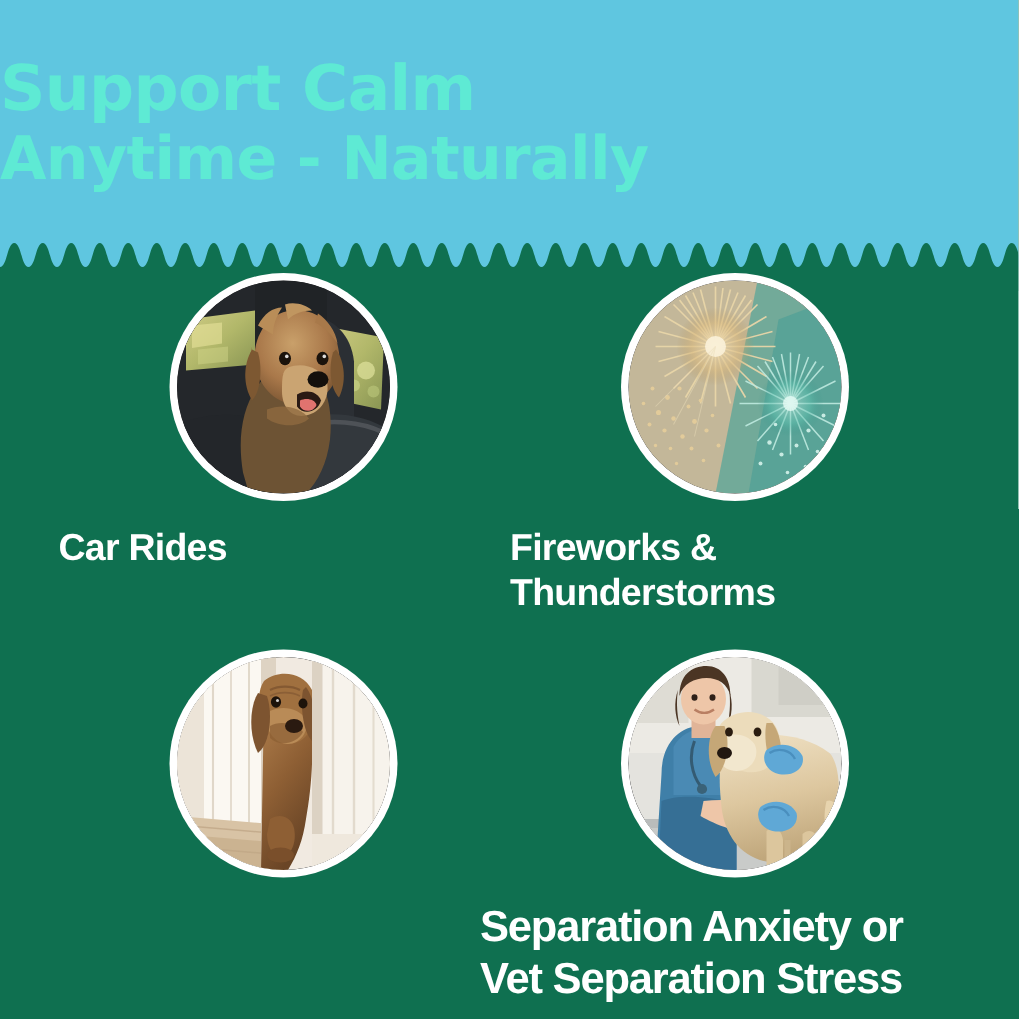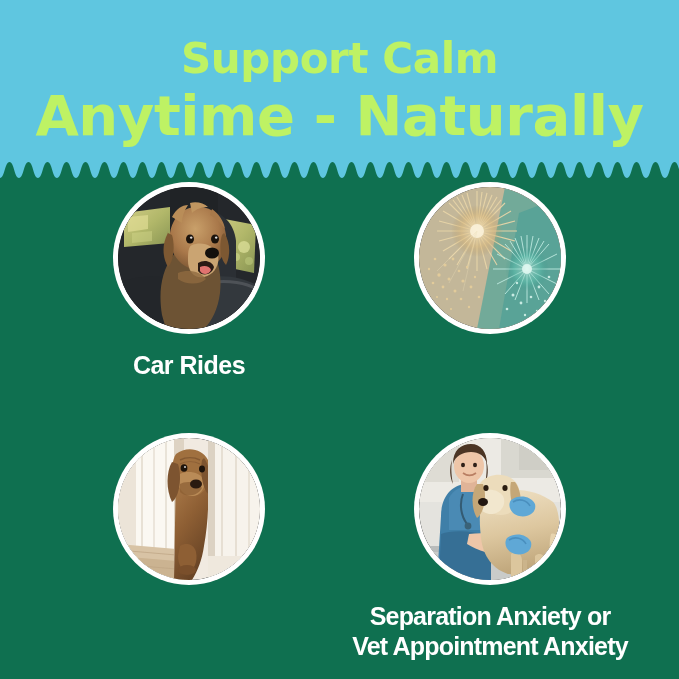--- a/index.html
+++ b/index.html
@@ -26,35 +26,34 @@
     width: 679px;
     height: 178px;
     background: #5fc6e0;
     z-index: 1;
   }
   .header-title {
     position: absolute;
     left: 0;
     top: 34px;
     width: 679px;
-    text-align: center;
-    color: #bef264;
+    color: #5eead4;
     font-family: "DejaVu Sans", sans-serif;
     font-weight: bold;
     font-size: 42px;
     line-height: 1.17;
     letter-spacing: -0.4px;
     z-index: 3;
   }
   .header-title .line {
     display: block;
     white-space: nowrap;
   }
   .header-title .line2 {
-    font-size: 56px;
+    font-size: 40px;
   }
 
   
   .wave-edge {
     position: absolute;
     left: 0;
     top: 160px;
     width: 679px;
     height: 34px;
     z-index: 2;
@@ -65,21 +64,21 @@
     position: absolute;
     left: 0;
     top: 178px;
     width: 679px;
     height: 501px;
     z-index: 4;
   }
   .feature {
     position: absolute;
     width: 300px;
-    text-align: center;
+    text-align: left;
   }
   .feature.pos-0 { left: 39px;  top: 4px; }
   .feature.pos-1 { left: 340px; top: 4px; }
   .feature.pos-2 { left: 39px;  top: 255px; }
   .feature.pos-3 { left: 340px; top: 255px; }
 
   .circle-wrap {
     position: relative;
     width: 152px;
     height: 152px;
@@ -110,21 +109,21 @@
     font-weight: bold;
     font-size: 25px;
     line-height: 1.2;
     letter-spacing: -0.5px;
   }
   .feature-label .l {
     display: block;
     white-space: nowrap;
   }
   .feature.pos-3 .feature-label {
-    font-size: 25px;
+    font-size: 29px;
     letter-spacing: -0.8px;
   }
   .feature.pos-3 { width: 340px; left: 320px; }
 </style>
 </head>
 <body>
 
 <div class="poster">
 
   <div class="header-band"></div>
@@ -376,20 +375,24 @@
 
               <g stroke="#e9dcb8" stroke-width="0.7" opacity="0.5">
                 <line x1="58" y1="44" x2="30" y2="96"></line>
                 <line x1="58" y1="44" x2="44" y2="104"></line>
                 <line x1="58" y1="44" x2="18" y2="84"></line>
               </g>
             </g>
           </svg>
         </div>
       </div>
+      <div class="feature-label">
+        <span class="l">Fireworks &amp;</span>
+        <span class="l">Thunderstorms</span>
+      </div>
     </div>
 
     <div class="feature pos-2">
       <div class="circle-wrap">
         <div class="circle-photo">
           <svg viewBox="0 0 142 142">
             <defs>
               <clipPath id="c2">
                   <circle cx="71" cy="71" r="71"></circle>
                 </clipPath>
@@ -524,18 +527,18 @@
               <path d="M90,102 C96,98 104,100 107,106" stroke="#4a8fbe" stroke-width="1.6" fill="none"></path>
 
               <path d="M44,56 C40,66 42,78 48,86" stroke="#2e4f63" stroke-width="2" fill="none" opacity="0.8"></path>
               <circle cx="49" cy="88" r="3.4" fill="#3a6278"></circle>
             </g>
           </svg>
         </div>
       </div>
       <div class="feature-label">
         <span class="l">Separation Anxiety or</span>
-        <span class="l">Vet Appointment Anxiety</span>
+        <span class="l">Vet Separation Stress</span>
       </div>
     </div>
 
   </div>
 </div>
 
 </body></html>

